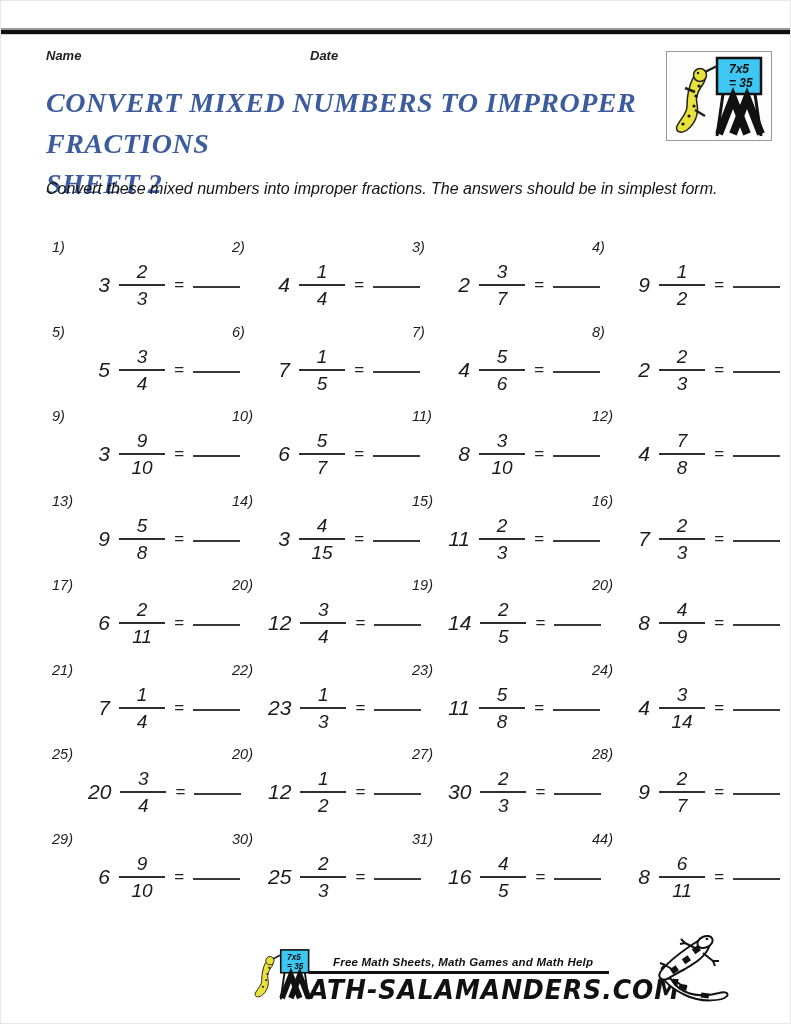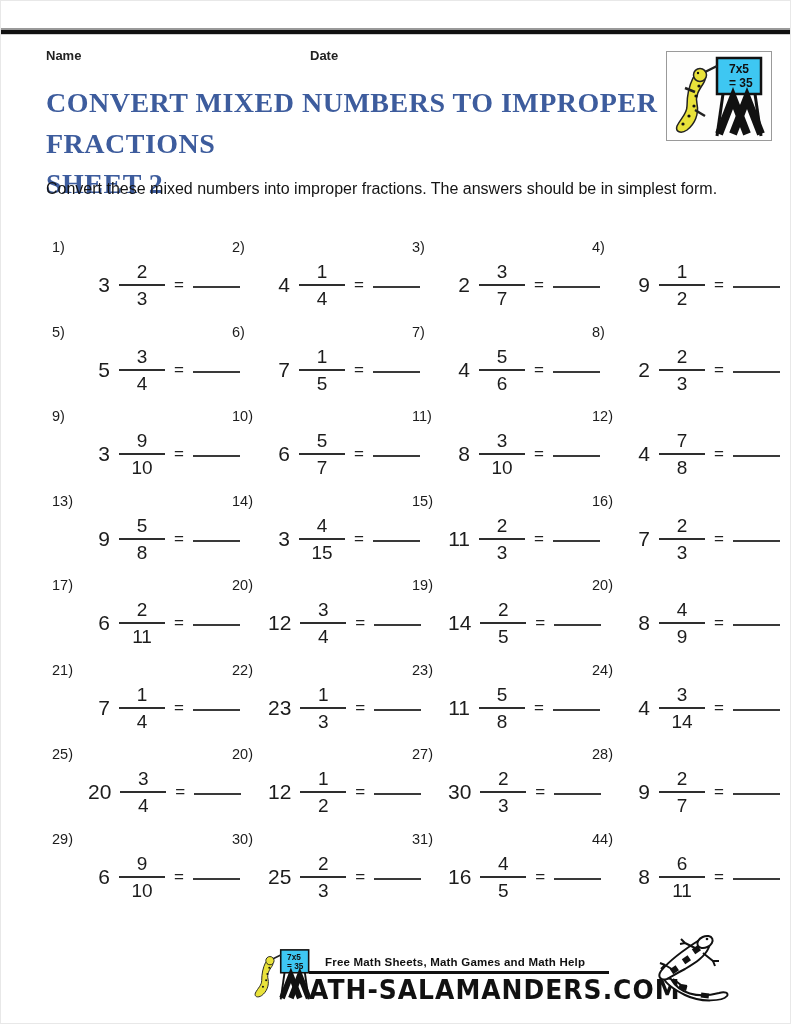--- a/index.html
+++ b/index.html
@@ -4,20 +4,21 @@
 <style>
   * { margin: 0; padding: 0; box-sizing: border-box; }
   html, body { background: #ffffff; }
   body { font-family: "Liberation Sans", sans-serif; color: #1c1c1c; }
   .page {
     position: relative;
     width: 791px; height: 1024px;
     background: #ffffff;
     overflow: hidden;
     border: 1px solid #e8e8e8;
+    font-style: italic;
   }
   .top-rule {
     position: absolute; left: 0; top: 27px; width: 100%; height: 7px;
     background: #111;
     border-top: 2px solid #9a9a9a;
     border-bottom: 1px solid #cfcfcf;
   }
   .header-fields { position: absolute; top: 47px; left: 45px; font-size: 13px; font-weight: bold; color: #222; }
   .date-label { position: absolute; left: 264px; top: 0; }
   .logo-box {
@@ -54,21 +55,21 @@
   .fnum { display: block; width: 100%; text-align: center; border-bottom: 2px solid #2e2e2e; padding-bottom: 1px; }
   .fden { display: block; width: 100%; text-align: center; padding-top: 1px; }
   .eq { font-size: 17px; color: #222; }
   .blank { width: 47px; height: 0; border-bottom: 2px solid #3a3a3a; align-self: center; margin-top: 4px; }
   .footer {
     position: absolute; left: 248px; top: 942px;
     display: flex; align-items: flex-end;
   }
   .footer-logo { margin-right: -6px; }
   .footer-text { display: flex; flex-direction: column; }
-  .footer-tagline { font-size: 11.5px; font-weight: bold; color: #111; padding-left: 16px; letter-spacing: 0.2px; }
+  .footer-tagline { font-size: 11.5px; font-weight: bold; color: #111; padding-left: 24px; letter-spacing: 0.2px; }
   .footer-divider { height: 3px; background: #111; margin: 3px 0 2px 0; width: 300px; }
   .footer-site {
     font-family: "DejaVu Sans", sans-serif;
     font-weight: bold; font-size: 25px; letter-spacing: 1px; color: #111;
     transform: scaleY(1.05);
   }
   .lizard { position: absolute; right: 55px; top: 932px; }
   svg text { font-family: "Liberation Sans", sans-serif; }
 </style>
 </head>

